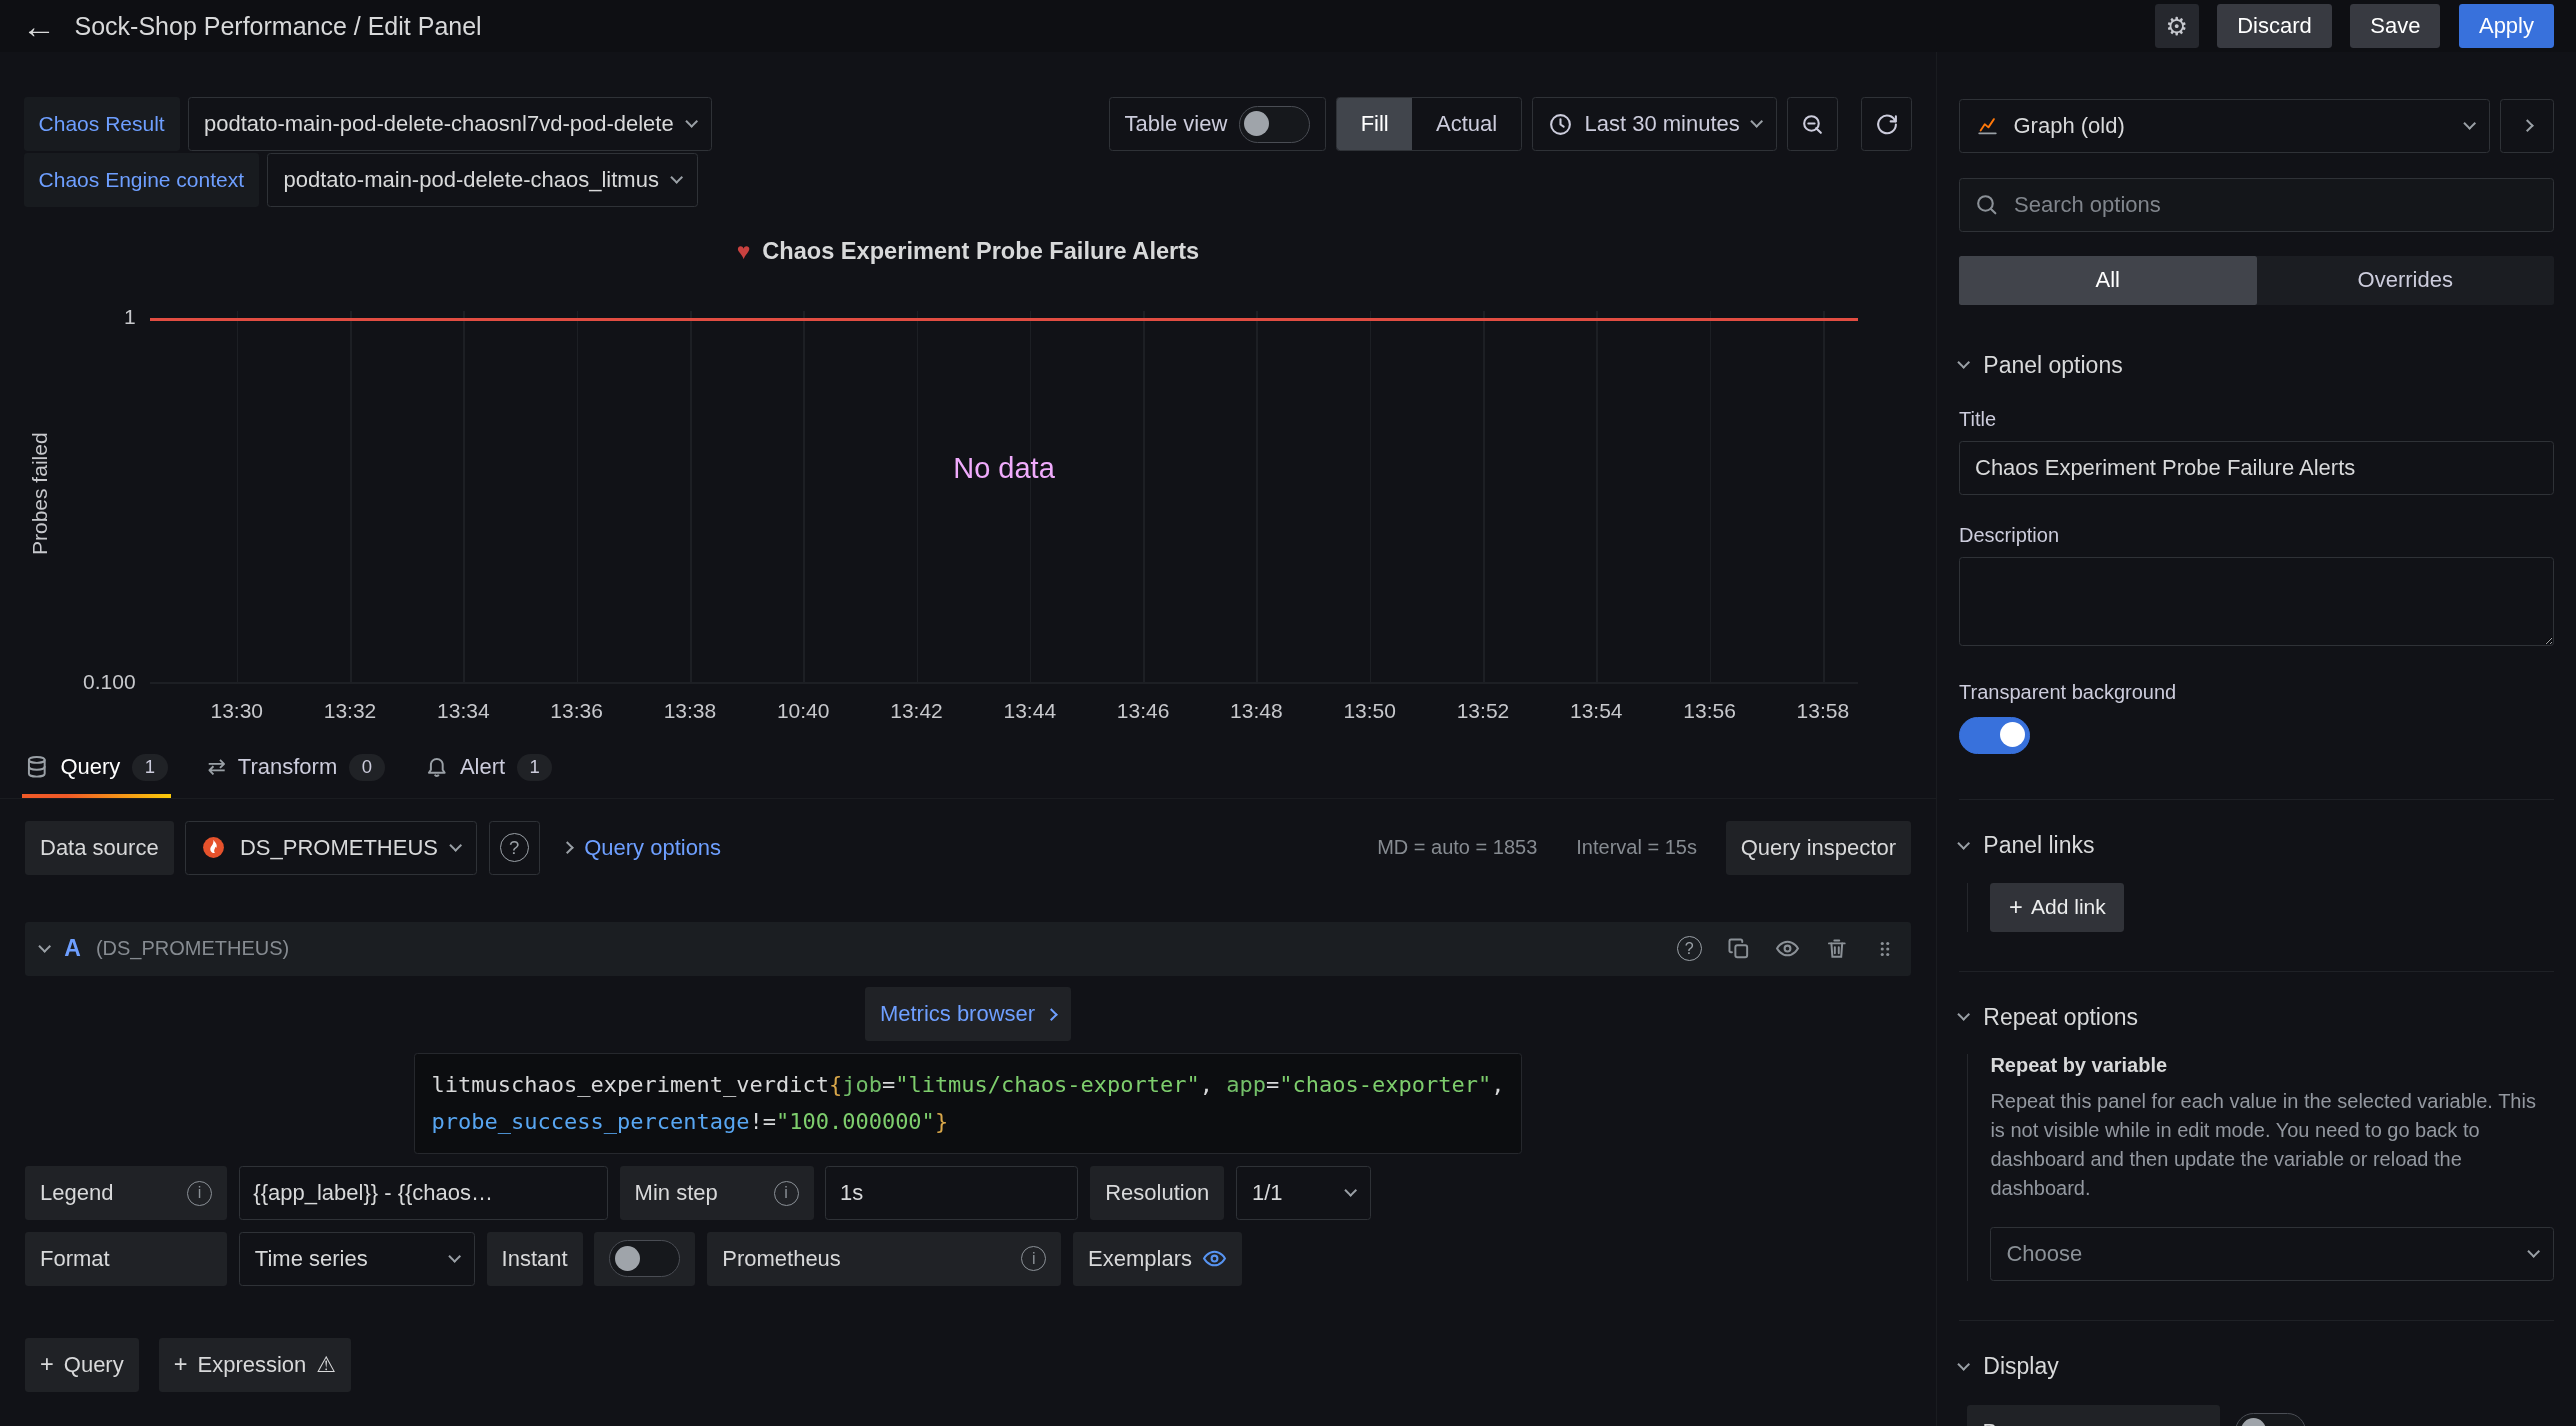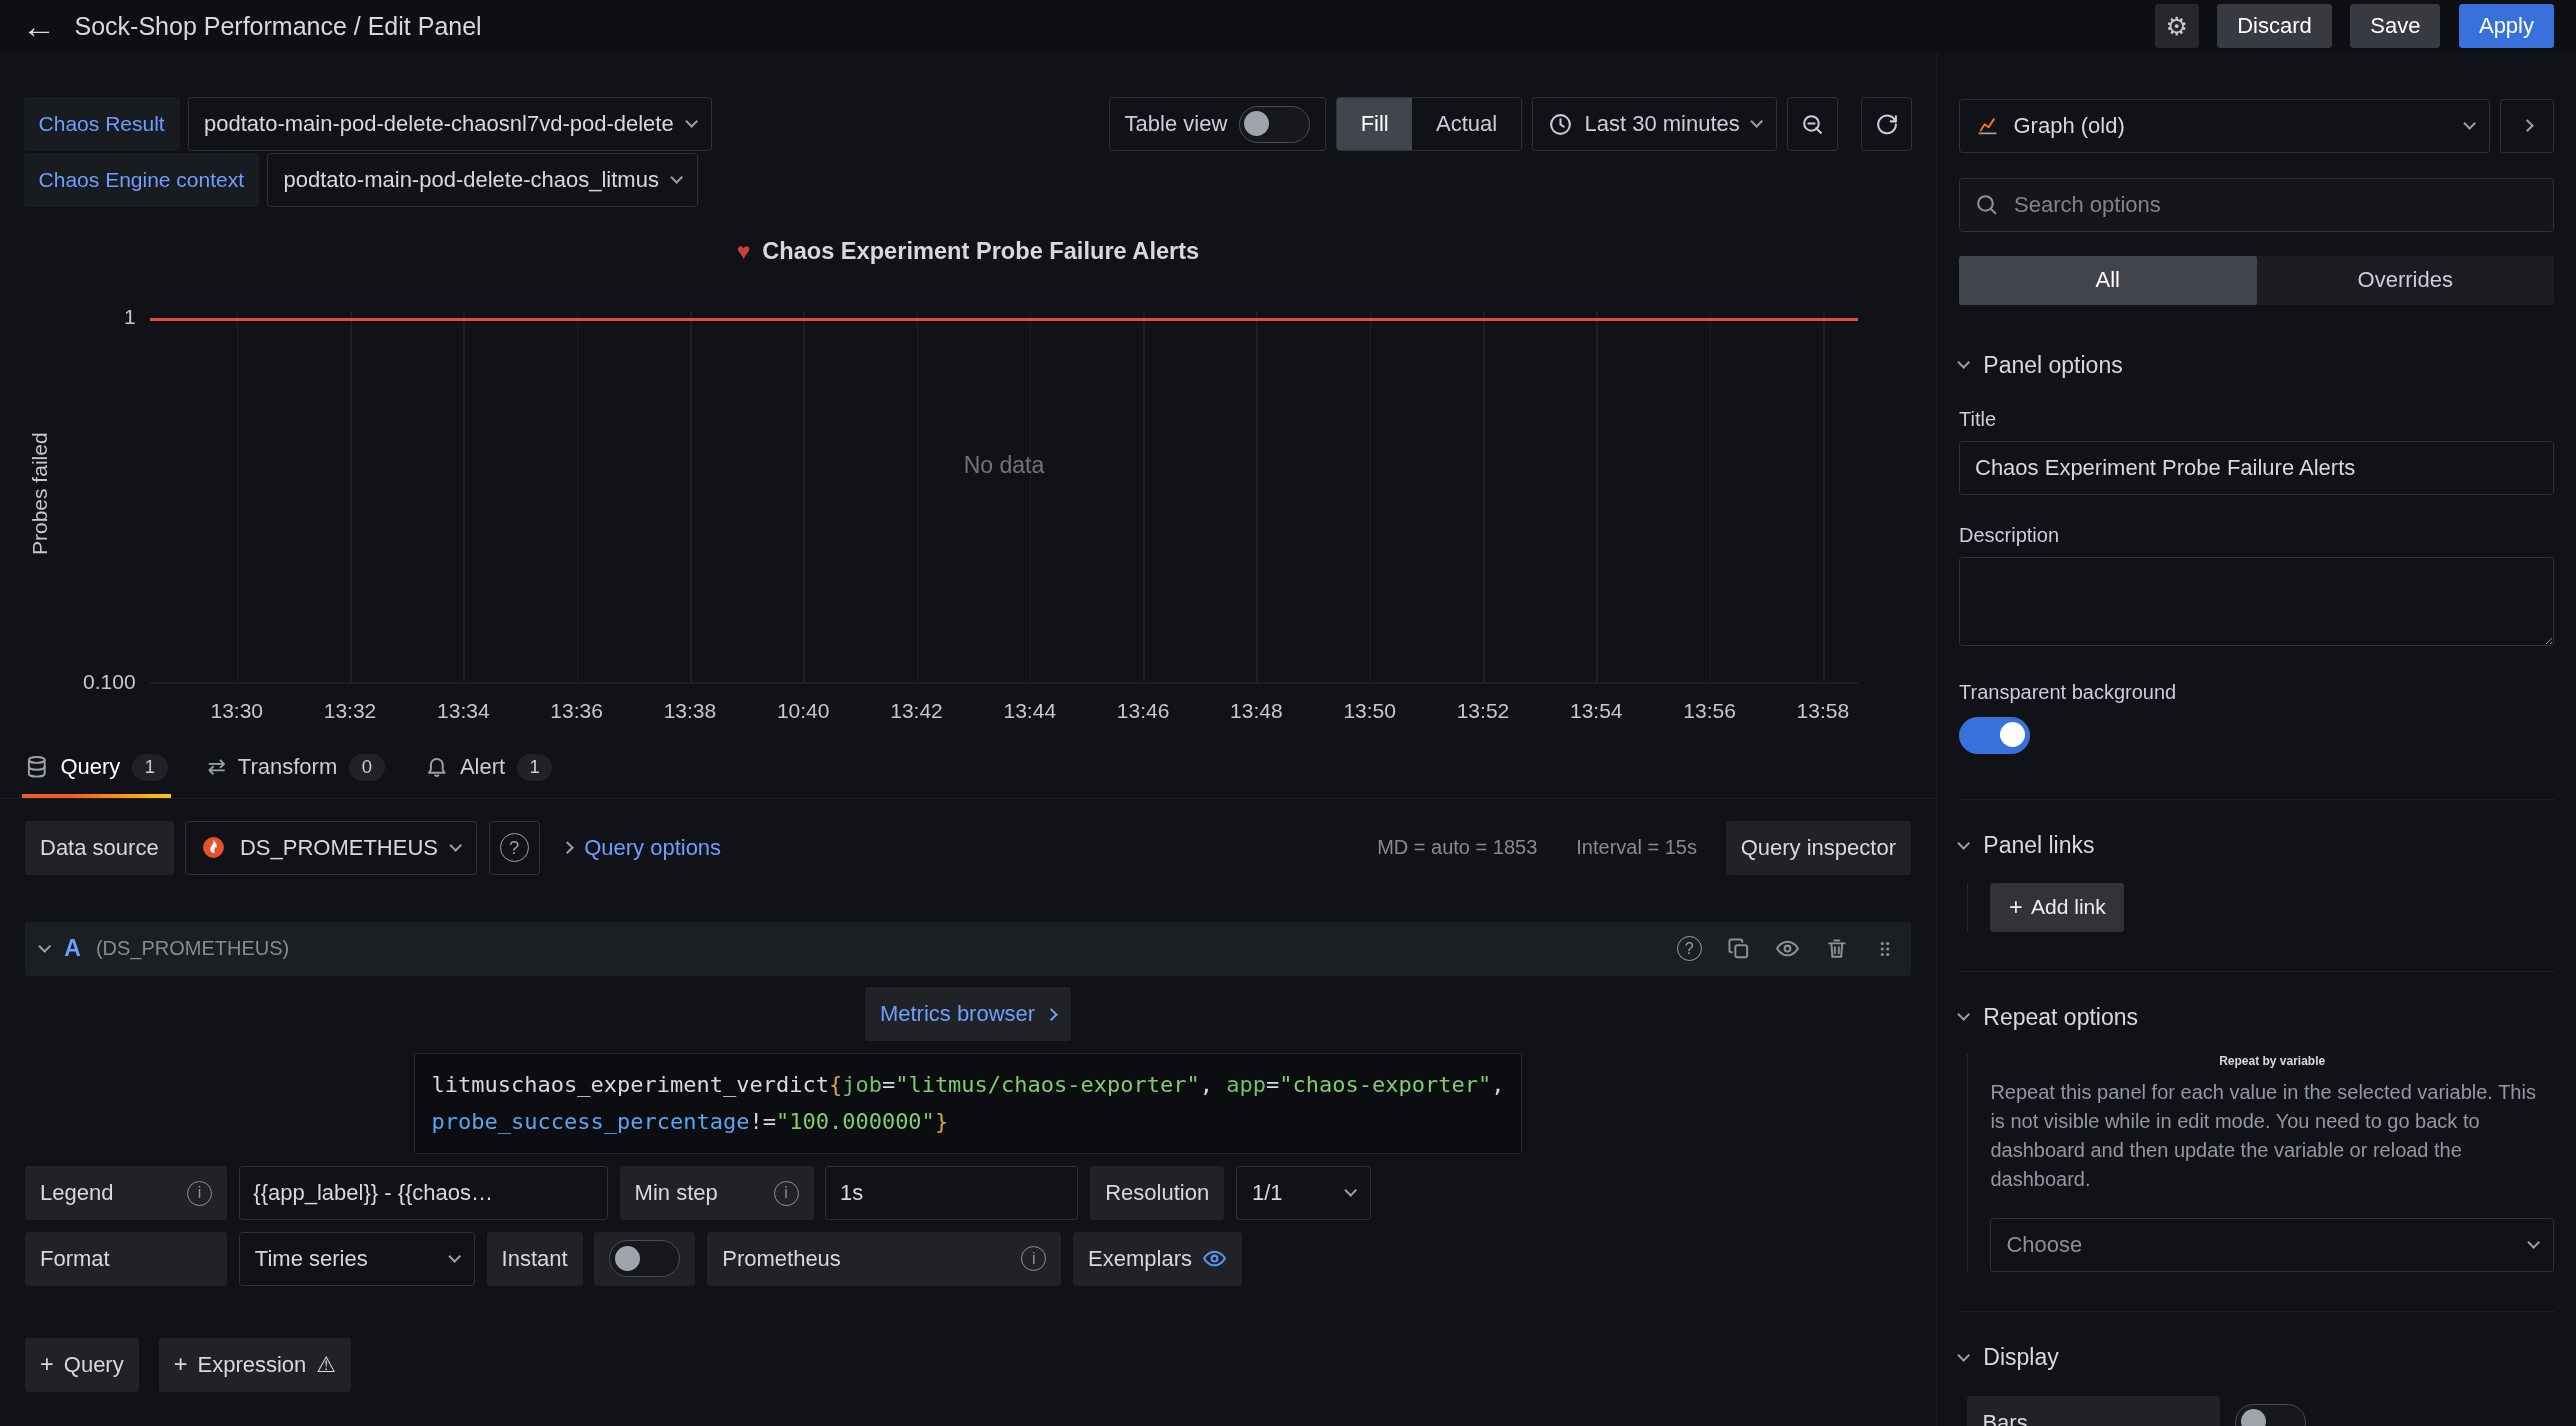--- a/index.html
+++ b/index.html
@@ -66,21 +66,21 @@
   .plot { position:relative; margin:22px 54px 51px 126px; height:381px; }
   .vline { position:absolute; top:2%; bottom:0; width:1.7px; background:#1d1f24; }
   .series { position:absolute; left:0; right:0; top:4%; height:2.5px; background:#e24d42; }
   .axisline { position:absolute; left:0; right:0; bottom:0; height:1.7px; background:#1d1f24; }
   .ytick { position:absolute; width:62px; left:-76px; text-align:right; color:#c7c8cc; font-size:21px; }
   .ytick.y1 { top:calc(4% - 13.5px); }
   .ytick.y2 { top:calc(100% - 14.3px); }
   .ylabel { position:absolute; left:-125px; top:0; bottom:0; width:30px; display:flex; align-items:center;
             justify-content:center; writing-mode:vertical-rl; transform:rotate(180deg);
             color:#c7c8cc; font-size:21px; }
-  .nodata { position:absolute; left:0; right:0; top:39%; text-align:center; color:#737373; font-size:23px; }
+  .nodata { position:absolute; left:0; right:0; top:39%; text-align:center; color:#f0abfc; font-size:29px; }
   .xlabels { position:absolute; top:100%; left:0; right:0; height:47px; }
   .xtick { position:absolute; top:15px; transform:translateX(-50%); color:#c7c8cc; font-size:21px; white-space:nowrap; }
 
   
   .tabs { display:flex; align-items:stretch; gap:40px; padding:0 25px; height:62px;
           border-bottom:1.7px solid #1a1c20; margin-top:1.7px; }
   .tab { display:flex; align-items:center; gap:11.8px; position:relative; color:#ccccdc; cursor:pointer; }
   .tab .ticon { color:#9aa0a6; display:flex; align-items:center; }
   .pill { background:#202226; padding:2.5px 12.6px; border-radius:14.3px; font-size:18.5px; color:#ccccdc; }
   .tab.active { color:#fff; font-weight:500; }
@@ -139,21 +139,21 @@
   .sec-head { display:flex; align-items:center; gap:15px; color:#d8d9da; font-size:23px; font-weight:500; cursor:pointer; }
   .field { margin-top:29px; }
   .flabel { font-size:20px; color:#ccccdc; margin-bottom:10px; font-weight:500; }
   .tinput { width:100%; height:54px; background:#111217; border:1.7px solid #2f3237; border-radius:3.4px;
             color:#d8d9da; font-size:22px; padding:0 15px; outline:none; font-family:inherit; }
   textarea.tinput { height:89px; resize:both; padding-top:10px; }
   .subbody { margin:23.6px 0 0 8.4px; border-left:1.7px solid #25272c; padding-left:22px; }
   .subbody.noline { border-left:none; padding-left:0; margin-left:8.4px; }
   .addlink { display:inline-flex; align-items:center; gap:8.4px; background:#313339; height:49px; padding:0 18.5px;
              border-radius:3.4px; color:#eceded; font-size:21px; cursor:pointer; border:none; font-family:inherit; }
-  .repeat-label { font-size:12px; font-weight:600; color:#d8d9da;text-align:center; }
+  .repeat-label { font-size:20px; font-weight:600; color:#d8d9da; }
   .repeat-desc { margin-top:10px; color:#9398a0; font-size:20px; line-height:29px; max-width:581px; }
   .choose { margin-top:23.6px; width:100%; color:#8b9197; }
   .choose .chev { margin-left:auto; }
   .bars-row { display:flex; gap:15px; margin-top:25px; align-items:center; }
   .bars-chip { width:253px; }
 </style>
 </head>
 <body>
 
 <div class="topbar">

